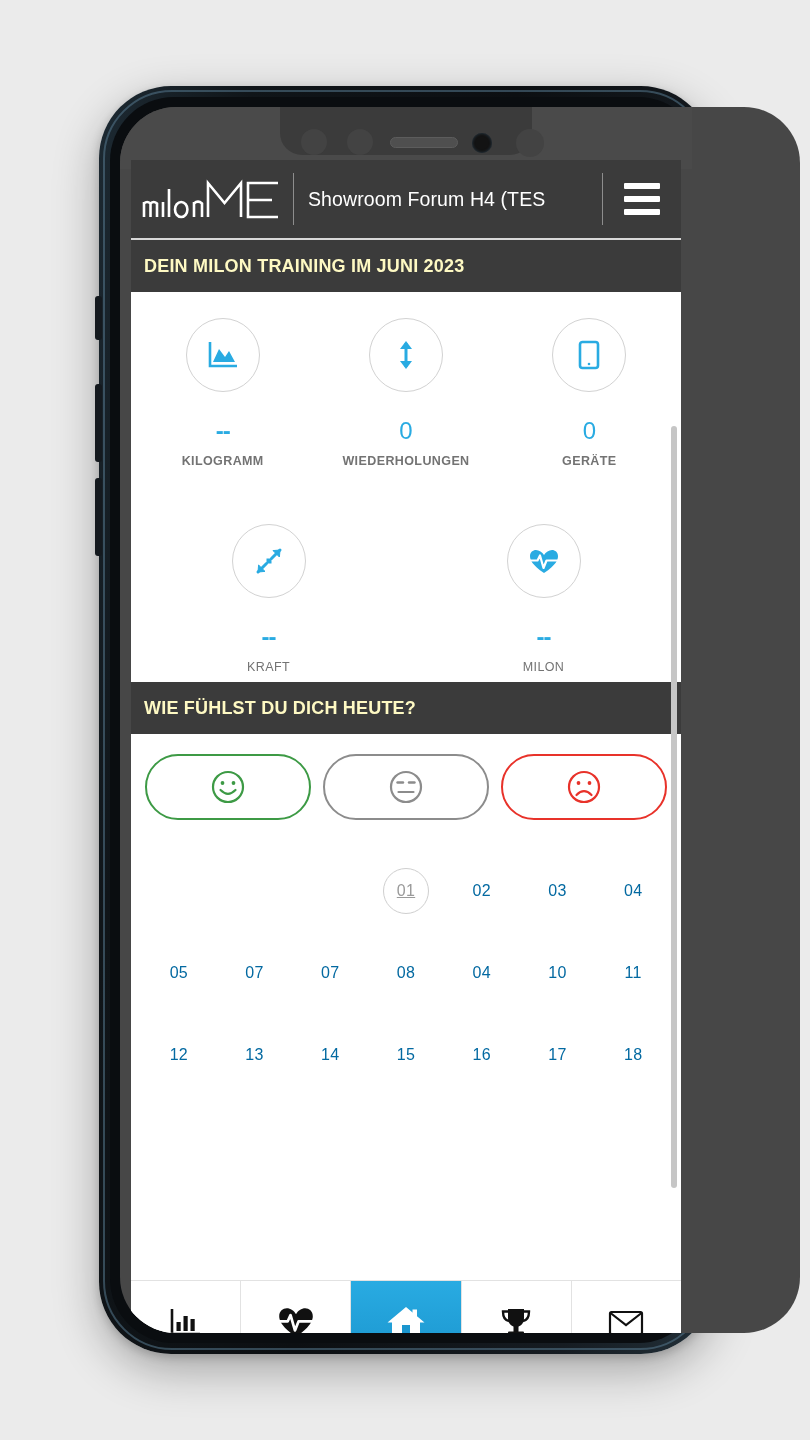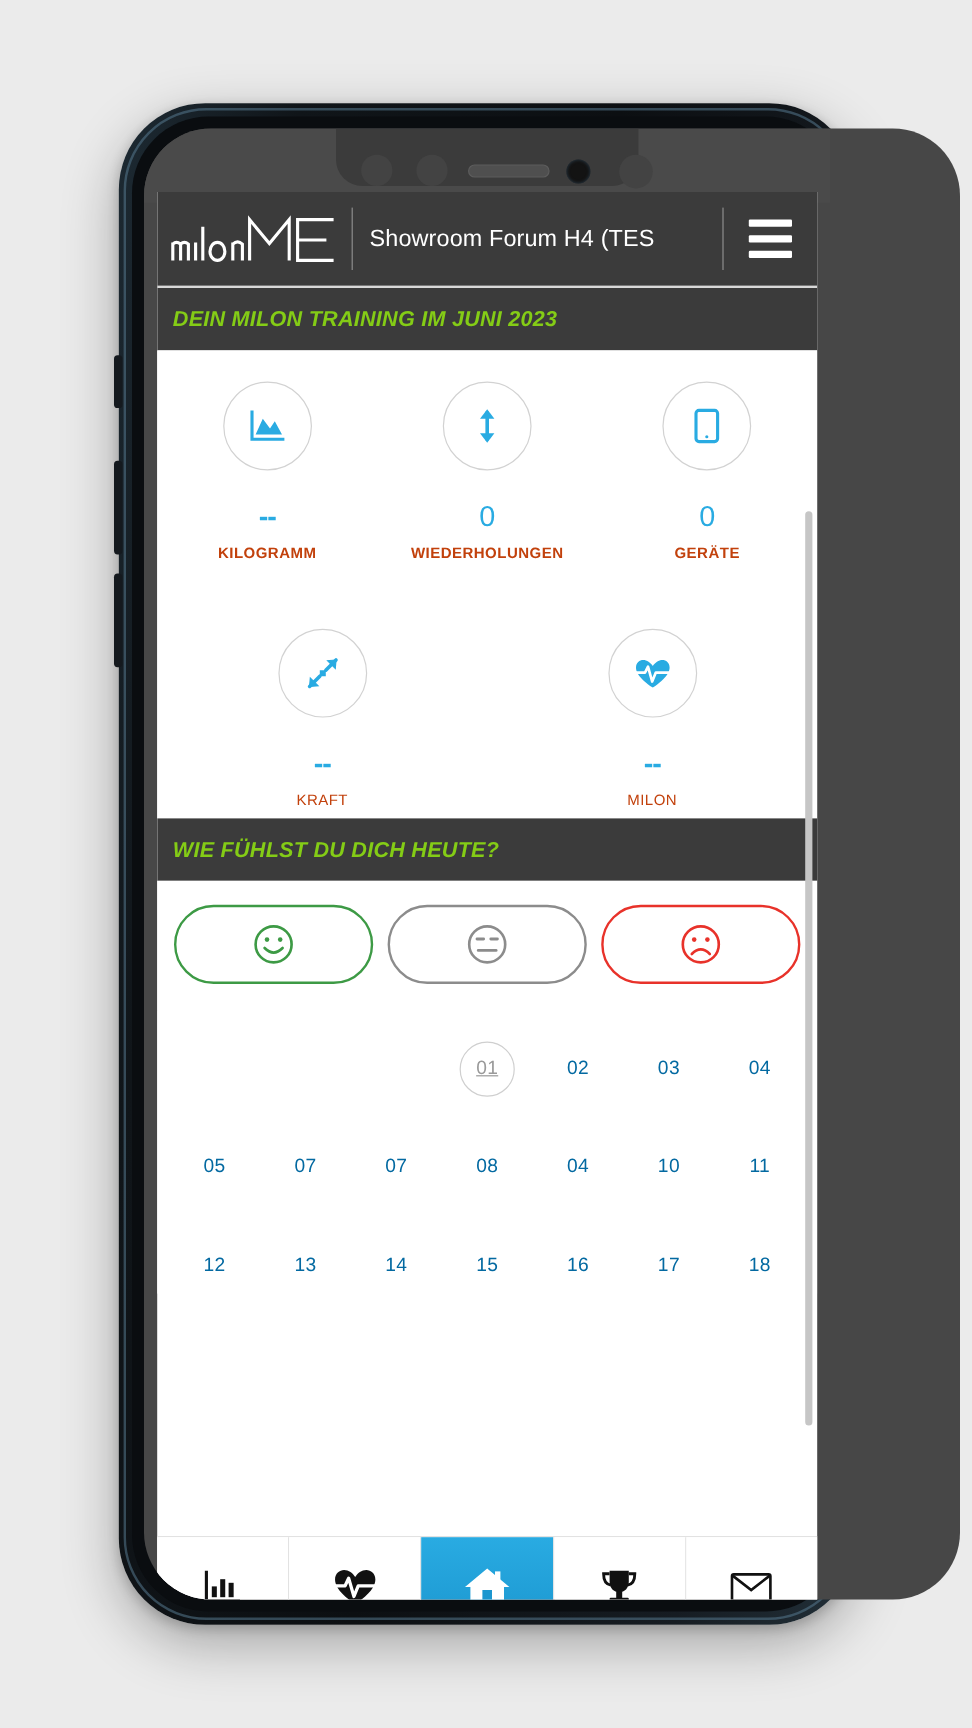--- a/index.html
+++ b/index.html
@@ -131,27 +131,27 @@
     display: flex; flex-direction: column;
     align-items: center; justify-content: center; gap: 7px;
   }
   .hamburger span {
     display: block; width: 36px; height: 6px; background: #fff; border-radius: 1px;
   }
 
   
   .section-head {
     background: #3b3b3b;
-    color: #84cc16;
+    color: #fef9c3;
     font-size: 18px;
     font-weight: bold;
     letter-spacing: 0.2px;
     padding: 14px 0 14px 13px;
     height: 52px;
-    display: flex; align-items: center; font-style: italic;
+    display: flex; align-items: center;
   }
 
   
   .stats-panel { background: #fff; padding: 26px 0 8px; }
   .stats-row {
     display: flex;
     width: 100%;
   }
   .stat-cell {
     flex: 1;
@@ -167,21 +167,21 @@
     margin-top: 27px;
     color: #29abe2;
     font-size: 24px;
     line-height: 1;
     white-space: nowrap;
     font-weight: 400;
   }
   .stat-value.dashes { font-weight: 700; letter-spacing: -1px; }
   .stat-label {
     margin-top: 11px;
-    color: #c2410c;
+    color: #737373;
     font-size: 12.5px;
     font-weight: bold;
     letter-spacing: 0.4px;
     white-space: nowrap;
   }
   .stats-row.second { margin-top: 56px; }
   .stats-row.second .stat-label { font-weight: normal; }
 
   
   .mood-panel {

